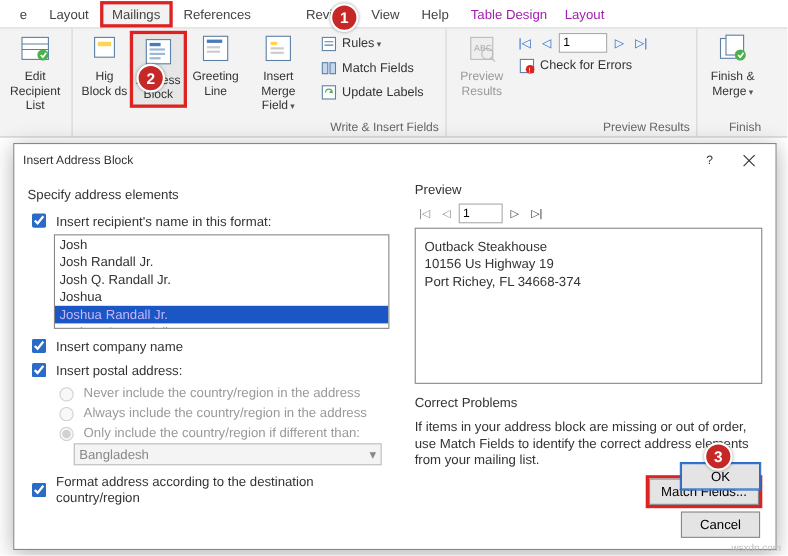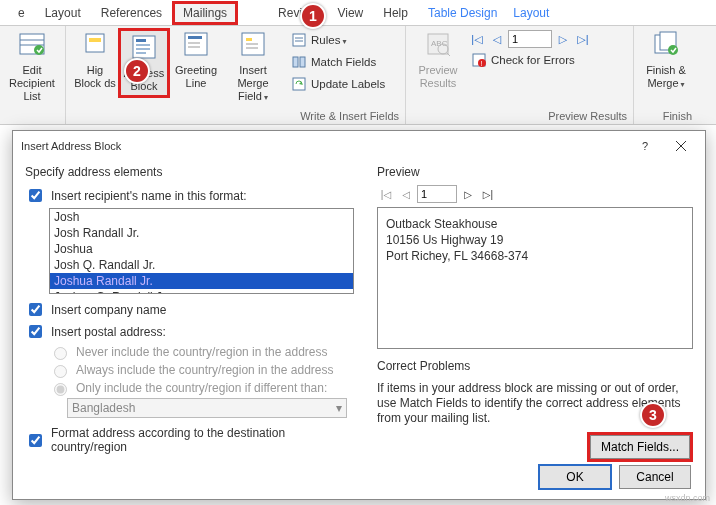--- a/index.html
+++ b/index.html
@@ -3,21 +3,21 @@
 <meta charset="utf-8">
 <style>
 * { box-sizing: border-box; font-family: "Segoe UI", Arial, sans-serif; }
 body { margin: 0; width: 716px; height: 505px; background: #fff; font-size: 12px; color: #333; position: relative; overflow: hidden; }
 
 
 .ribbon-tabs { display: flex; align-items: center; height: 26px; background: #fff; border-bottom: 1px solid #ccc; padding-left: 8px; font-size: 12px; }
 .ribbon-tabs .tab { padding: 4px 10px; cursor: pointer; color: #444; }
 .ribbon-tabs .tab.layout2 { padding-left: 6px; }
 .ribbon-tabs .highlight { border: 3px solid #d22; padding: 2px 8px; background: #f2f2f2; }
-.tab.td { color: #3b82f6; }
+.tab.td { color: #a21caf; }
 
 
 .ribbon { display: flex; height: 99px; background: #f3f3f3; border-bottom: 1px solid #ccc; }
 .group { border-right: 1px solid #d5d5d5; padding: 2px 6px 0 6px; display: flex; flex-direction: column; }
 .group-buttons { display: flex; flex: 1; align-items: flex-start; }
 .group-label { text-align: right; font-size: 11px; color: #666; padding: 2px 0; }
 .bigbtn { display: flex; flex-direction: column; align-items: center; width: 52px; padding: 2px 2px; text-align: center; font-size: 11px; line-height: 13px; cursor: pointer; }
 .bigbtn .ico { width: 32px; height: 32px; margin-bottom: 2px; display: flex; align-items: flex-start; justify-content: center; }
 .bigbtn.highlight { border: 3px solid #d22; background: #e6e6e6; }
 .medcol { display: flex; flex-direction: column; gap: 2px; padding: 2px 4px; }
@@ -27,64 +27,64 @@
 
 .navset { display: flex; align-items: center; gap: 2px; font-size: 12px; }
 .navset .nb { width: 18px; height: 18px; border: none; display: flex; align-items: center; justify-content: center; color: #2a6bc7; cursor: pointer; font-size: 11px; }
 .navset input { width: 44px; height: 18px; border: 1px solid #aaa; text-align: left; padding: 0 3px; font-size: 11px; }
 
 
 .dialog { position: absolute; top: 130px; left: 12px; width: 694px; height: 370px; background: #fff; border: 1px solid #888; box-shadow: 0 4px 18px rgba(0,0,0,.3); }
 .dlg-title { display: flex; align-items: center; justify-content: space-between; height: 30px; padding: 0 8px; font-size: 11px; }
 .dlg-title .tbtns { display: flex; gap: 4px; }
 .dlg-title .tbtn { width: 32px; height: 24px; display: flex; align-items: center; justify-content: center; cursor: pointer; }
-.dlg-body { display: flex; padding: 0 12px; gap: 23px; }
+.dlg-body { display: flex; padding: 0 12px; gap: 23px; align-items: flex-end; }
 .col { flex: 1; }
 .section-label { font-size: 12px; color: #333; padding: 4px 0; }
 .chk { display: flex; align-items: center; gap: 6px; margin: 3px 0; font-size: 12px; }
 .chk input { width: 13px; height: 13px; accent-color: #2a6bc7; }
 .listbox { border: 1px solid #888; height: 86px; overflow: hidden; background: #fff; margin: 2px 0 6px 24px; width: 305px; font-size: 12px; }
 .listbox .item { padding: 1px 4px; }
 .listbox .item.sel { background: #1a56c4; color: #c4b5fd; }
 .radio-group { margin-left: 24px; }
 .radio { display: flex; align-items: center; gap: 6px; margin: 2px 0; font-size: 12px; color: #999; }
 .radio input { width: 13px; height: 13px; }
 .select-dis { margin-left: 42px; width: 280px; height: 20px; border: 1px solid #bbb; background: #f4f4f4; color: #888; padding: 2px 4px; display: flex; align-items: center; justify-content: space-between; font-size: 12px; }
 
 .prev-nav { display: flex; align-items: center; gap: 2px; margin: 2px 0 4px 0; }
 .prev-nav .pn { width: 18px; height: 18px; display: flex; align-items: center; justify-content: center; color: #888; font-size: 10px; cursor: pointer; }
 .prev-nav .pn.active { color: #333; }
 .prev-nav input { width: 40px; height: 18px; border: 1px solid #aaa; padding: 0 3px; font-size: 11px; }
 .preview-box { border: 1px solid #888; height: 142px; padding: 8px; font-size: 12px; line-height: 16px; background: #fff; }
 .correct-text { font-size: 12px; line-height: 15px; margin-top: 4px; }
 .match-btn { float: right; margin-top: 6px; border: 3px solid #d22; }
 .match-btn button { height: 24px; padding: 0 10px; font-size: 12px; background: #e4e4e4; border: 1px solid #888; cursor: pointer; }
-.dlg-footer { position: absolute; bottom: 10px; right: 14px; display: flex; gap: 8px; }
+.dlg-footer { position: absolute; bottom: 10px; right: 14px; display: flex; gap: 20px; flex-direction: column; }
 .dlg-footer button { width: 72px; height: 24px; font-size: 12px; border: 1px solid #888; background: #e4e4e4; cursor: pointer; }
 .dlg-footer button.ok { border: 1px solid #2a6bc7; outline: 1px solid #2a6bc7; }
 
 
 .badge { position: absolute; width: 26px; height: 26px; border-radius: 50%; background: #c62828; color: #fff; border: 2px solid #fff; display: flex; align-items: center; justify-content: center; font-weight: bold; font-size: 14px; box-shadow: 0 0 3px rgba(0,0,0,.4); z-index: 10; }
 .badge.b1 { top: 3px; left: 300px; }
 .badge.b2 { top: 58px; left: 124px; }
 .badge.b3 { top: 402px; left: 640px; }
 
 .watermark { position: absolute; bottom: 2px; right: 6px; font-size: 9px; color: #bbb; }
 
 
 svg { display: block; }
 </style>
 </head>
 <body>
 
 <div class="ribbon-tabs">
   <span class="tab">e</span>
   <span class="tab">Layout</span>
+  <span class="tab highlight">Mailings</span>
   <span class="tab">References</span>
-  <span class="tab highlight">Mailings</span>
   <span style="width:30px"></span>
   <span class="tab">Review</span>
   <span class="tab">View</span>
   <span class="tab">Help</span>
   <span class="tab td">Table Design</span>
   <span class="tab td layout2">Layout</span>
 </div>
 
 <div class="ribbon">
 
@@ -264,22 +264,22 @@
   <div class="dlg-body">
     <div class="col">
       <div class="section-label">Specify address elements</div>
       <label class="chk">
         <input type="checkbox" checked="" style="">
         <span>Insert recipient's name in this format:</span>
       </label>
       <div class="listbox">
         <div class="item">Josh</div>
         <div class="item">Josh Randall Jr.</div>
+        <div class="item">Josh Q. Randall Jr.</div>
         <div class="item">Joshua</div>
-        <div class="item">Josh Q. Randall Jr.</div>
         <div class="item sel">Joshua Randall Jr.</div>
         <div class="item">Joshua Q. Randall Jr.</div>
       </div>
       <label class="chk">
         <input type="checkbox" checked="" style="">
         <span>Insert company name</span>
       </label>
       <label class="chk">
         <input type="checkbox" checked="" style="">
         <span>Insert postal address:</span>

